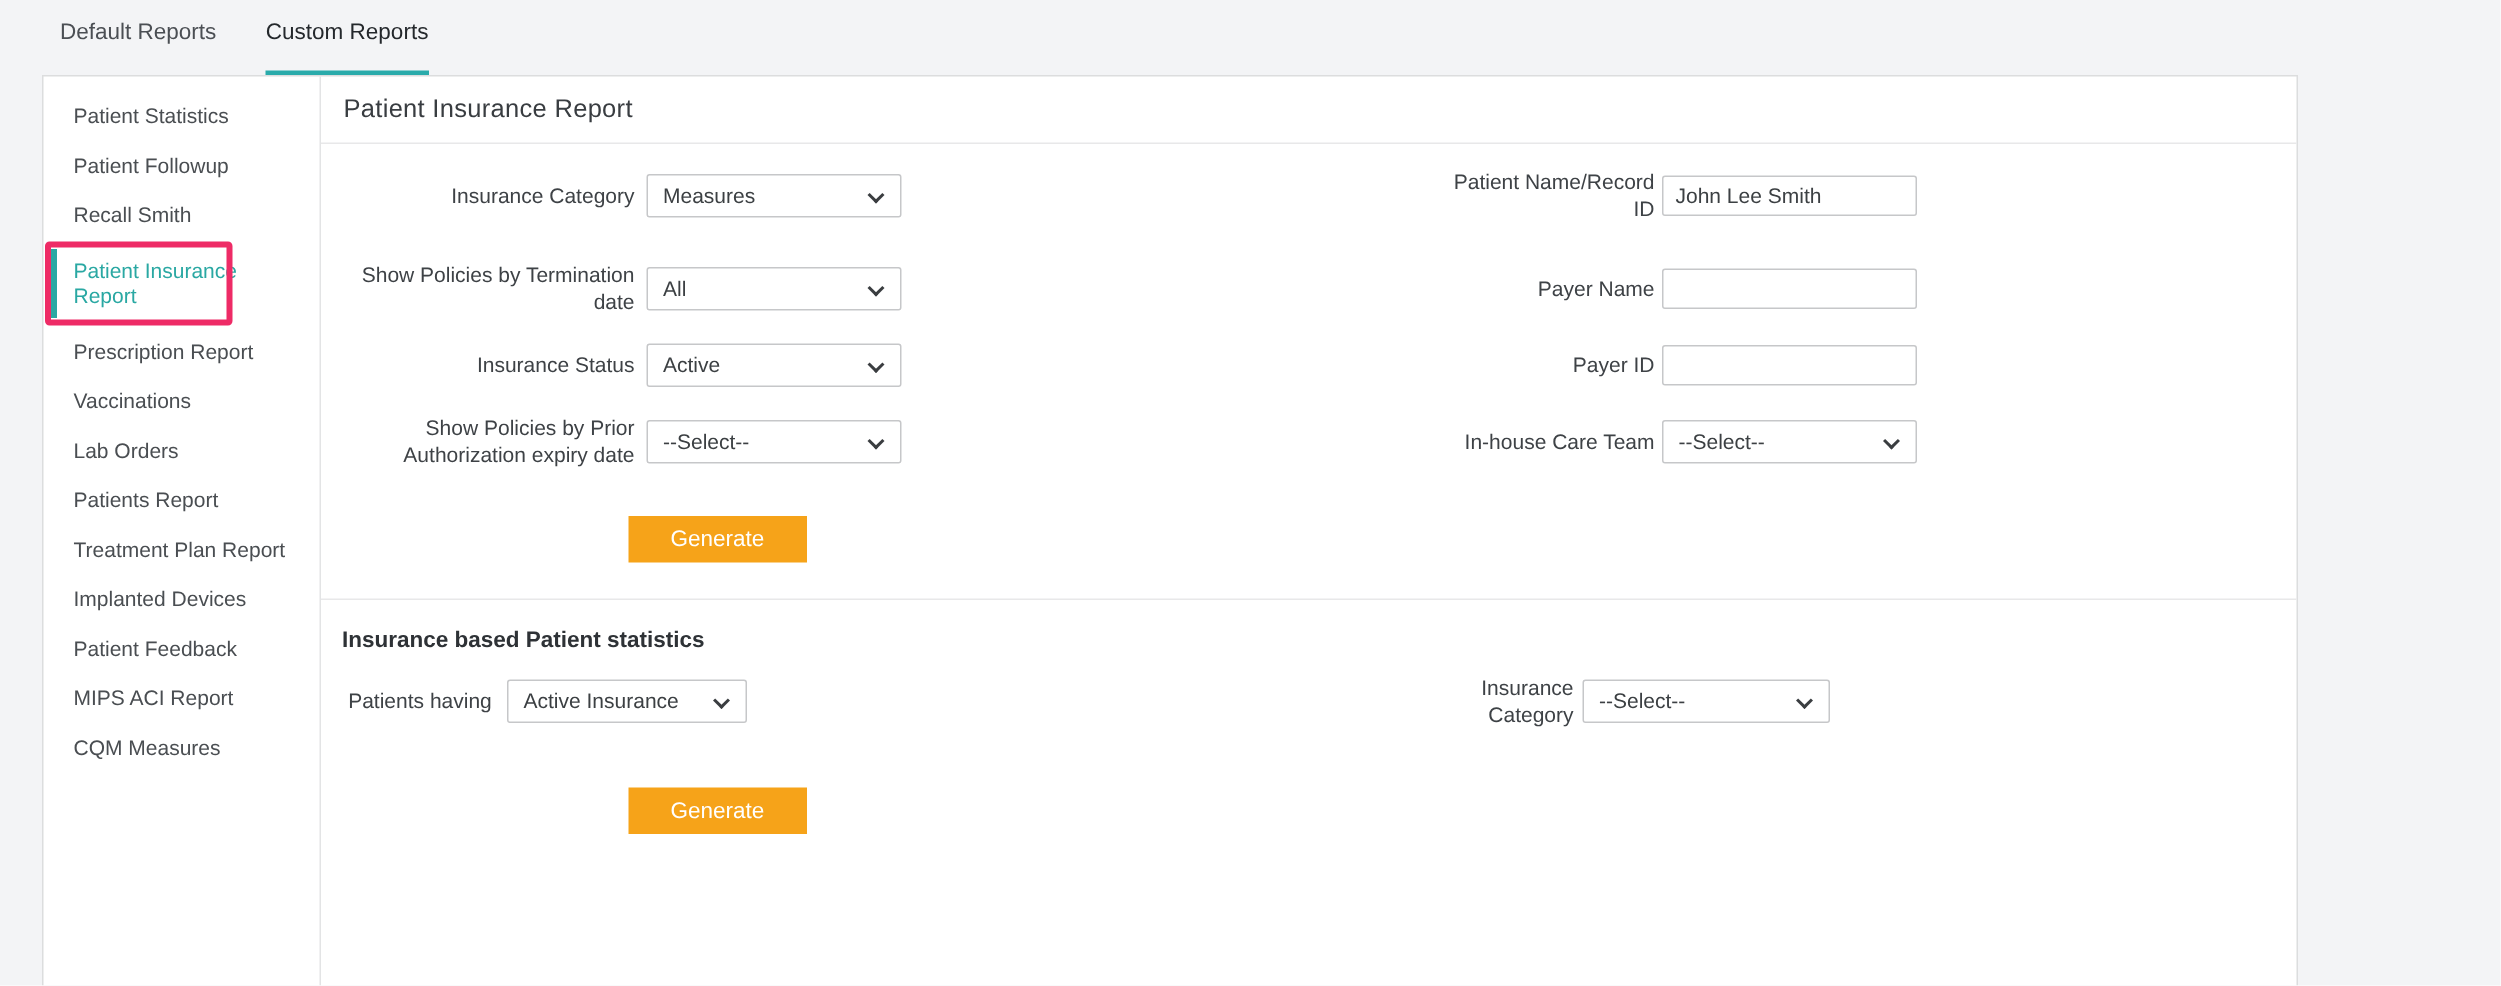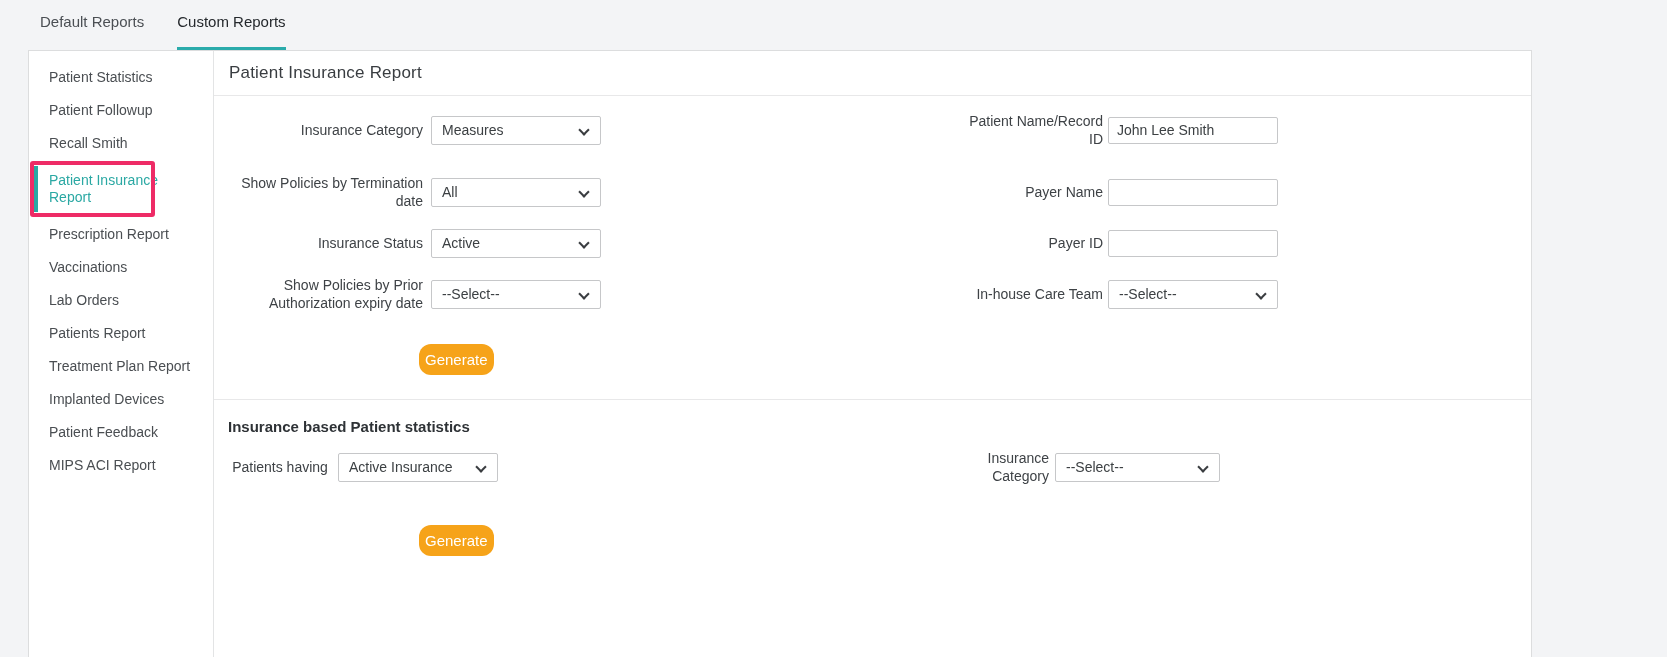--- a/index.html
+++ b/index.html
@@ -73,22 +73,22 @@
     padding:0 8px; font-size:14px; color:#3c4043;
     font-family:"Liberation Sans","DejaVu Sans",sans-serif; outline:none;
   }
 
   .row1 { margin-bottom:26px; }
   .row2 { margin-bottom:18px; }
   .row3 { margin-bottom:18px; }
 
   .gen-btn {
     margin:32px 0 0 205px; display:inline-block;
-    background:#f6a319; color:#ffffff; border:none; border-radius:12px;
-    font-size:15px; padding:6px 6px; height:31px; cursor:pointer;
+    background:#f6a319; color:#ffffff; border:none; border-radius:0;
+    font-size:15px; padding:6px 28px; height:31px; cursor:pointer;
     font-family:"Liberation Sans","DejaVu Sans",sans-serif;
   }
   .section-divider { border:none; border-top:1px solid #e8e8e9; margin-top:24px; }
 
   .stats-heading { margin:18px 0 0 14px; font-size:15px; font-weight:bold; color:#2e3236; }
   .stats-row { margin-top:14px; }
   .lab.s-left  { width:104px; text-align:center; }
   .lab.s-right { width:78px; text-align:right; margin-left:473px; }
   .select.s1 { width:160px; margin-left:6px; }
   .select.s2 { width:165px; margin-left:6px; }
@@ -110,20 +110,21 @@
       <div class="side-item"><span>Recall Smith</span></div>
       <div class="side-item active wrap"><span>Patient Insurance Report</span><div class="annotation-box"></div></div>
       <div class="side-item"><span>Prescription Report</span></div>
       <div class="side-item"><span>Vaccinations</span></div>
       <div class="side-item"><span>Lab Orders</span></div>
       <div class="side-item"><span>Patients Report</span></div>
       <div class="side-item"><span>Treatment Plan Report</span></div>
       <div class="side-item"><span>Implanted Devices</span></div>
       <div class="side-item"><span>Patient Feedback</span></div>
       <div class="side-item"><span>MIPS ACI Report</span></div>
+      <div class="side-item"><span>CQM Measures</span></div>
     </aside>
 
   <main class="main">
 
     <div class="main-header">
       <h1>Patient Insurance Report</h1>
     </div>
 
     <div class="form-area">
 

